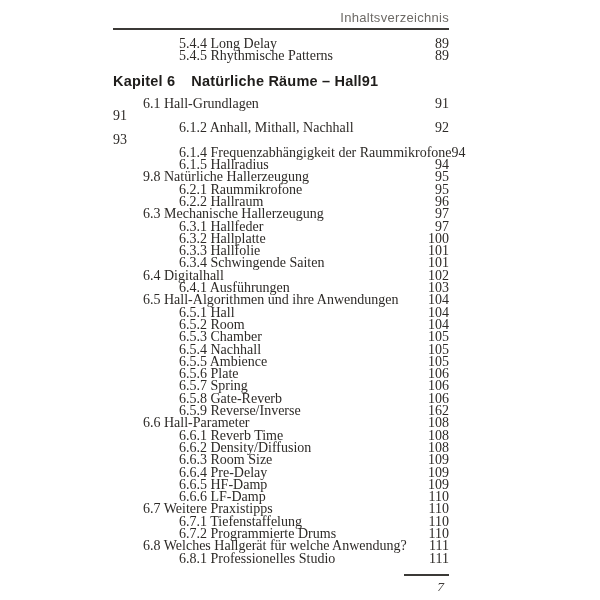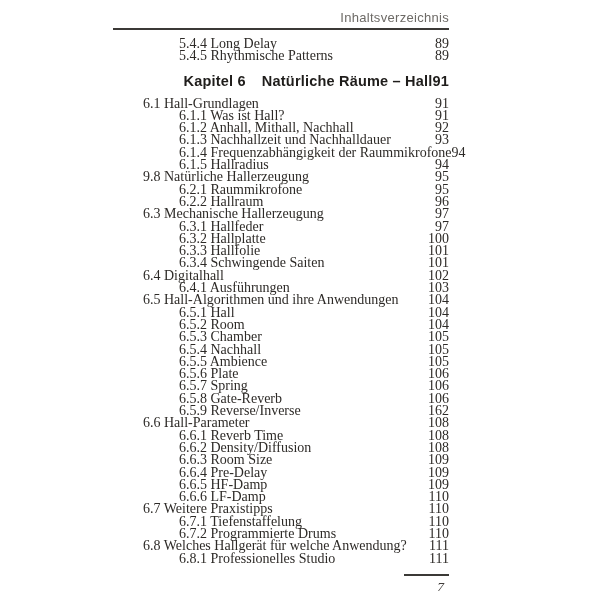--- a/index.html
+++ b/index.html
@@ -44,21 +44,21 @@
     line-height: 12.3px;
     height: 12.3px;
     color: var(--text, #2d2a27);
     white-space: nowrap;
   }
   .toc-row.level-2 .toc-label { padding-left: 30px; }
   .toc-row.level-3 .toc-label { padding-left: 66px; }
   .toc-page { text-align: right; }
   .chapter-row {
     display: flex;
-    justify-content: flex-end;
+    justify-content: flex-start;
     align-items: baseline;
     margin-top: 10px;
     margin-bottom: 9px;
     height: 16px;
     font-family: "Liberation Sans", "DejaVu Sans", sans-serif;
     font-weight: bold;
     font-size: 14.5px;
     letter-spacing: 0.2px;
     color: var(--heading, #1f1d1b);
     white-space: nowrap;
@@ -103,29 +103,27 @@
       <span class="chapter-label">Kapitel 6</span>
       <span class="chapter-title">Natürliche Räume – Hall</span>
     </span>
     <span class="toc-page">91</span>
   </div>
       <div class="toc-row level-2">
     <span class="toc-label">6.1 Hall-Grundlagen</span>
     <span class="toc-page">91</span>
   </div>
       <div class="toc-row level-3">
-    <span class="toc-label">6.1.1 Was ist Hall?</span>
     <span class="toc-page">91</span>
   </div>
       <div class="toc-row level-3">
     <span class="toc-label">6.1.2 Anhall, Mithall, Nachhall</span>
     <span class="toc-page">92</span>
   </div>
       <div class="toc-row level-3">
-    <span class="toc-label">6.1.3 Nachhallzeit und Nachhalldauer</span>
     <span class="toc-page">93</span>
   </div>
       <div class="toc-row level-3">
     <span class="toc-label">6.1.4 Frequenzabhängigkeit der Raummikrofone</span>
     <span class="toc-page">94</span>
   </div>
       <div class="toc-row level-3">
     <span class="toc-label">6.1.5 Hallradius</span>
     <span class="toc-page">94</span>
   </div>

